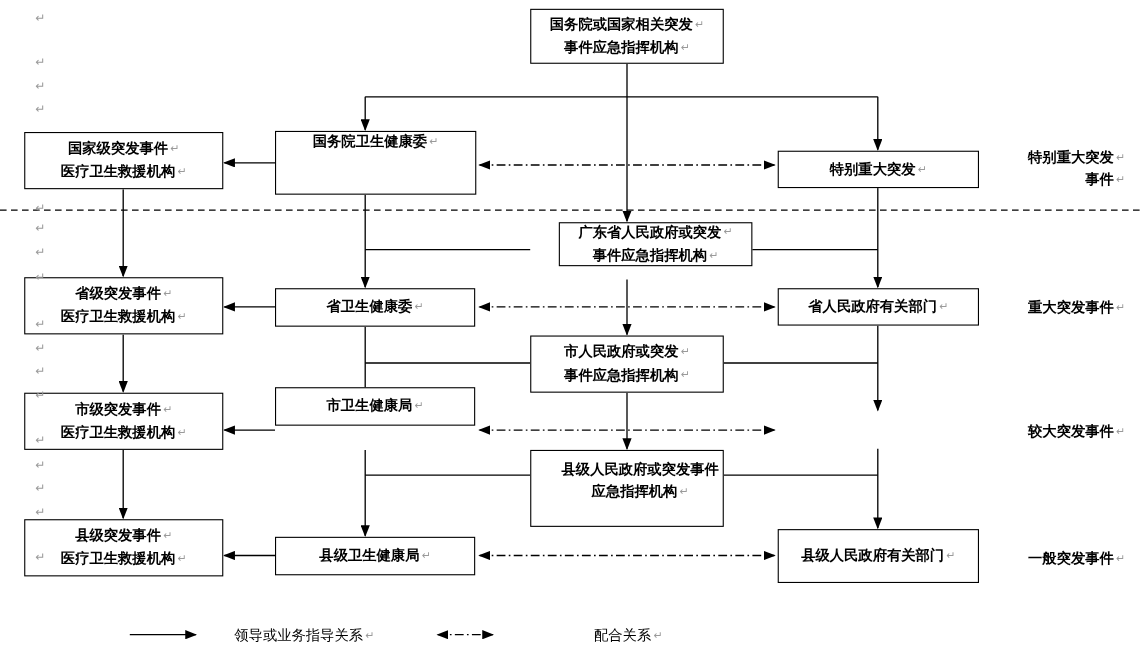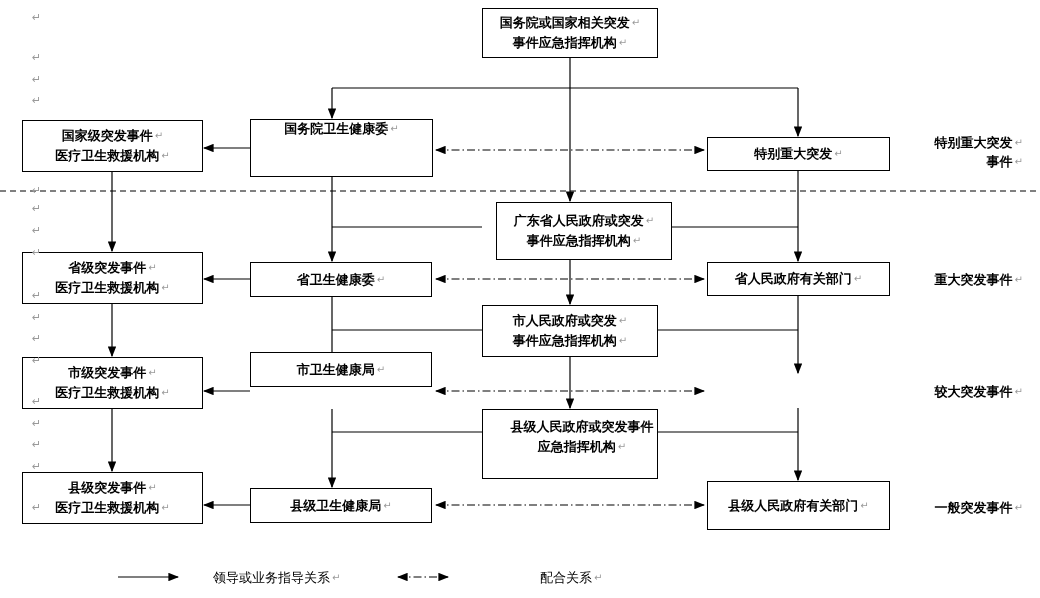--- a/index.html
+++ b/index.html
@@ -98,21 +98,21 @@
   </div>
 
   <div class="box spread" style="left:250px;top:119px;width:183px;height:58px">
     <span class="ln cr">国务院卫生健康委</span>
   </div>
 
   <div class="box" style="left:707px;top:137px;width:183px;height:34px">
     <span class="ln cr">特别重大突发</span>
   </div>
 
-  <div class="box" style="left:496px;top:202px;width:176px;height:58px">
+  <div class="box" style="left:508px;top:202px;width:176px;height:40px">
     <span class="ln cr">广东省人民政府或突发</span>
     <span class="ln cr">事件应急指挥机构</span>
   </div>
 
   <div class="box" style="left:22px;top:252px;width:181px;height:52px">
     <span class="ln cr">省级突发事件</span>
     <span class="ln cr">医疗卫生救援机构</span>
   </div>
 
   <div class="box" style="left:250px;top:262px;width:182px;height:35px">

